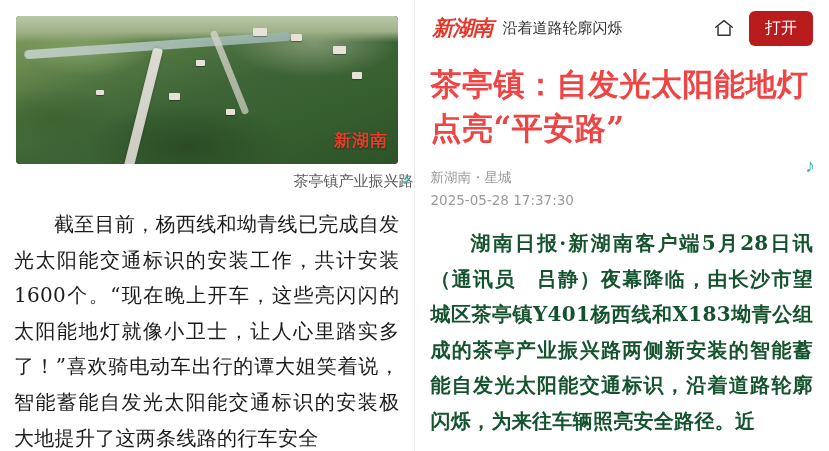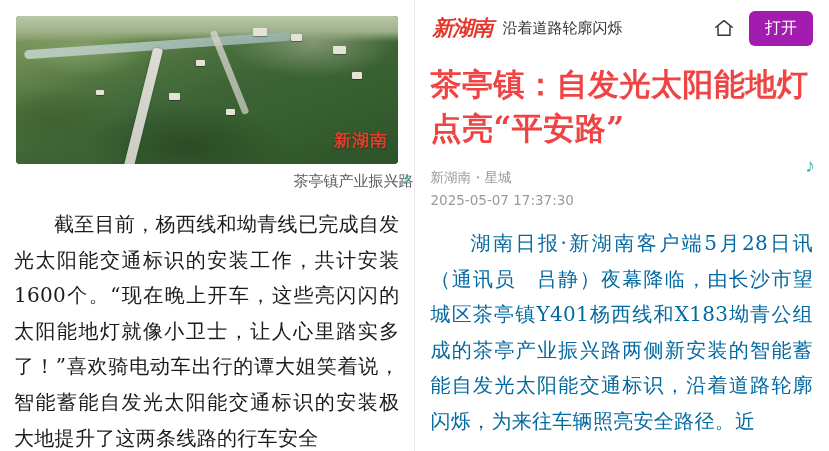--- a/index.html
+++ b/index.html
@@ -173,21 +173,21 @@
   .home-icon {
     width: 26px;
     height: 26px;
     display: flex;
     align-items: center;
     justify-content: center;
     color: #333;
     margin-right: 2px;
   }
   .open-btn {
-    background: #a21caf;
+    background: #b91c1c;
     color: #ffffff;
     font-size: 16px;
     font-family: "DejaVu Sans", sans-serif;
     border: none;
     border-radius: 6px;
     padding: 7px 16px;
     cursor: pointer;
     white-space: nowrap;
   }
   .headline {
@@ -223,24 +223,25 @@
     right: 14px;
     top: 155px;
     color: #2bb7a8;
     font-size: 19px;
   }
   .right-body {
     margin: 14px 16px 0 16px;
     font-family: "DejaVu Serif", serif;
     font-size: 20px;
     line-height: 1.78;
-    color: #0369a1;
+    color: #14532d;
     letter-spacing: 0.3px;
     text-align: justify;
     text-indent: 2em;
+    font-weight: bold;
   }
 </style>
 </head>
 <body>
 
 <div class="page">
 
   <div class="left-col">
 
     <div class="hero-wrap">
@@ -280,21 +281,21 @@
         </svg>
       </span>
       <button class="open-btn">打开</button>
     </div>
 
     <div class="headline">茶亭镇：自发光太阳能地灯点亮“平安路”</div>
 
     <div class="meta-row">
       <div class="meta-left">
         <div>新湖南・星城</div>
-        <div>2025-05-07 17:37:30</div>
+        <div>2025-05-28 17:37:30</div>
       </div>
     </div>
 
     <div class="note-right">♪</div>
 
     <div class="right-body">湖南日报·新湖南客户端5月28日讯（通讯员　吕静）夜幕降临，由长沙市望城区茶亭镇Y401杨西线和X183坳青公组成的茶亭产业振兴路两侧新安装的智能蓄能自发光太阳能交通标识，沿着道路轮廓闪烁，为来往车辆照亮安全路径。近</div>
   </div>
 
 </div>
 

